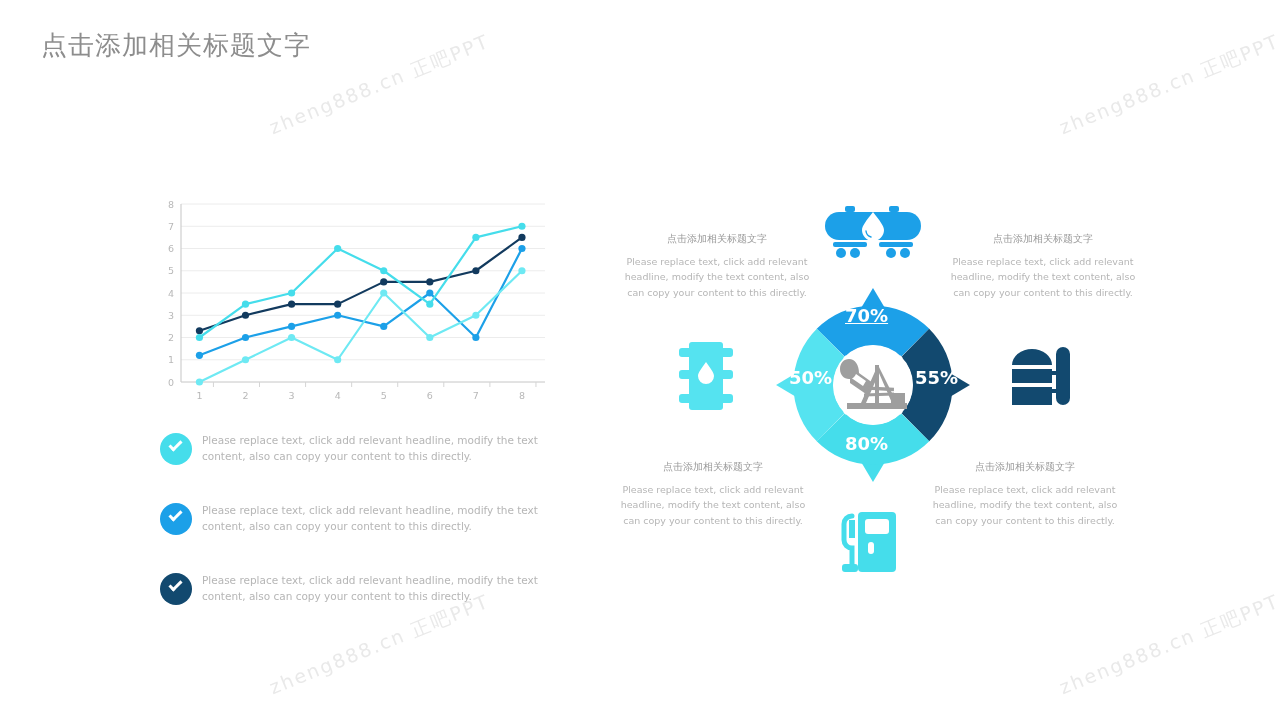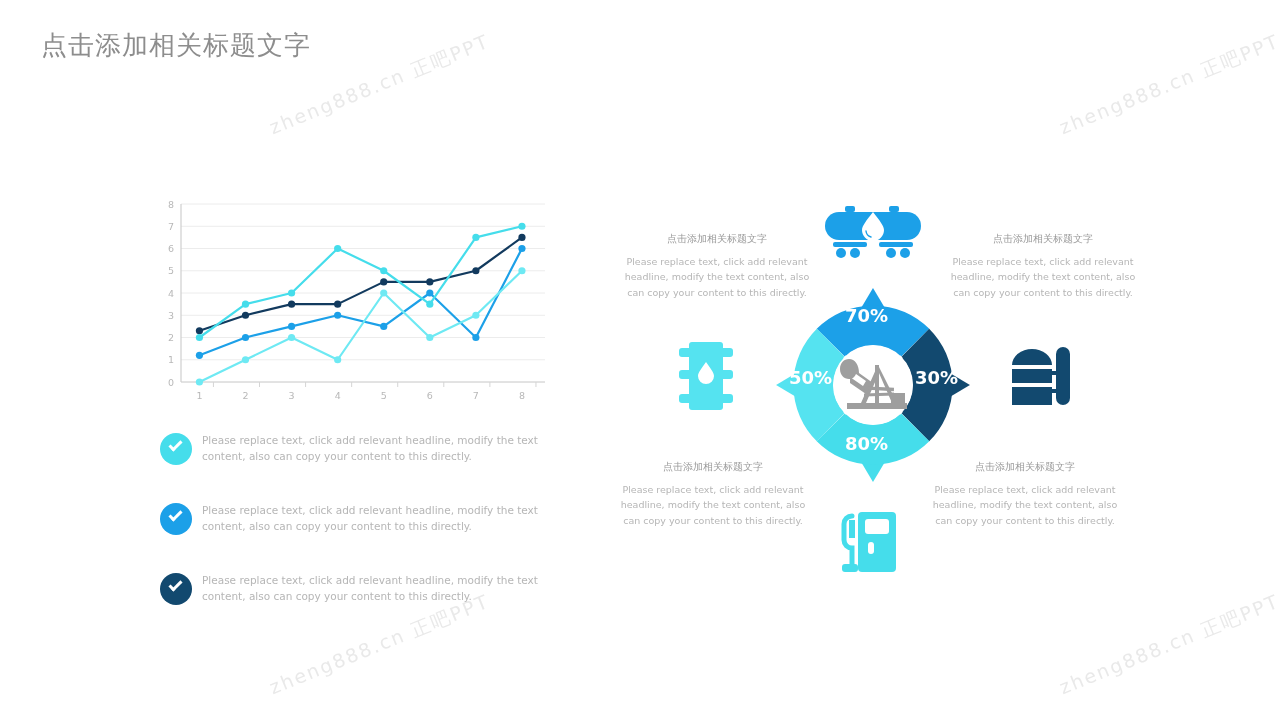--- a/index.html
+++ b/index.html
@@ -75,21 +75,21 @@
   #donut-svg { display: block; overflow: visible; }
 
   .pct {
     position: absolute;
     color: #ffffff;
     font-size: 18px;
     font-weight: bold;
     font-family: "DejaVu Sans", sans-serif;
     white-space: nowrap;
   }
-  .pct.top    { left: 72px;  top: 20px;  }
+  .pct.top    { left: 72px;  top: 20px; text-decoration: underline;  }
   .pct.right  { left: 142px; top: 82px;  }
   .pct.bottom { left: 72px;  top: 148px; }
   .pct.left   { left: 16px;  top: 82px; text-align: center;  }
 
   
   #hub-icon { position: absolute; left: 58px; top: 56px; width: 84px; height: 84px; }
 
   
   .oicon { position: absolute; }
   #icon-top    { left: 225px; top: 14px;  width: 96px; height: 58px; }
@@ -325,21 +325,21 @@
             <path d="M46 26 30 62h5l13-30 13 30h5L48 26z"></path>
             <rect x="33" y="46" width="30" height="3.4" transform="rotate(3 48 47)"></rect>
             <rect x="33" y="52" width="30" height="3" transform="rotate(-2 48 53)"></rect>
             <rect x="60" y="52" width="14" height="10"></rect>
             <rect x="16" y="62" width="60" height="6"></rect>
           </g>
         </svg>
       </div>
 
       <div class="pct top">70%</div>
-      <div class="pct right">30%</div>
+      <div class="pct right">55%</div>
       <div class="pct bottom">80%</div>
       <div class="pct left">50%</div>
     </div>
 
     <div class="tblock" id="tb-tl">
       <div class="th">点击添加相关标题文字</div>
       <div class="tb">Please replace text, click add relevant headline, modify the text content, also can copy your content to this directly.</div>
     </div>
     <div class="tblock" id="tb-tr">
       <div class="th">点击添加相关标题文字</div>

